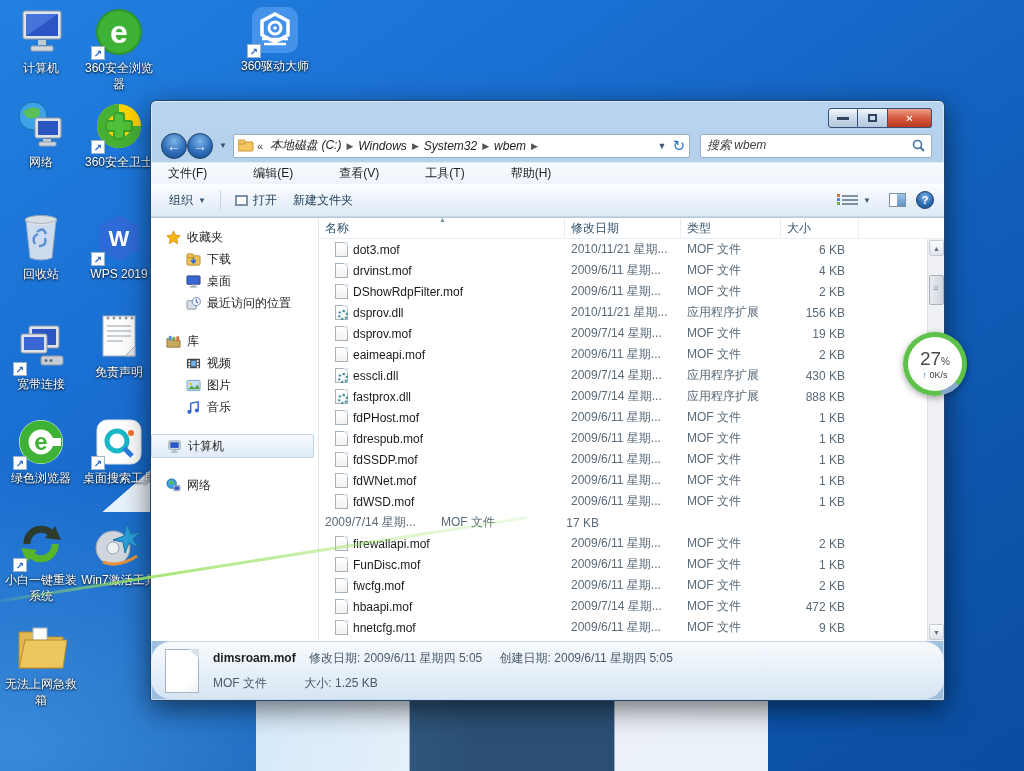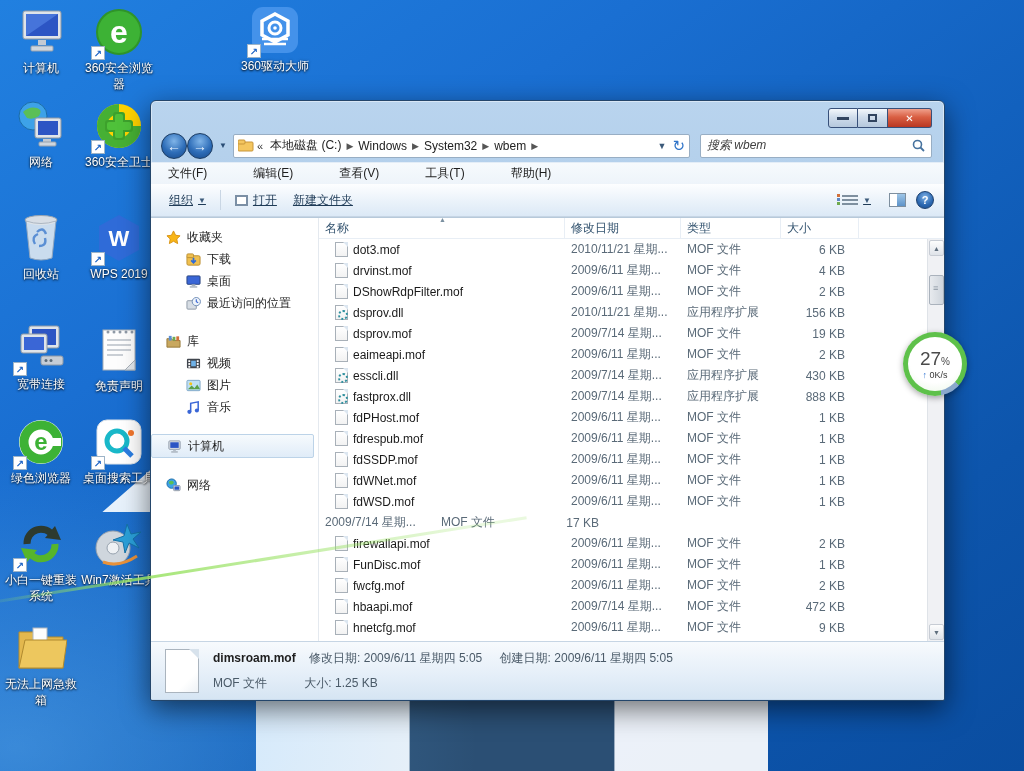--- a/index.html
+++ b/index.html
@@ -17,21 +17,21 @@
   .dicon { position:absolute; width:78px; text-align:center; cursor:default; }
   .dicon .art { position:relative; width:52px; height:52px; margin:0 auto 3px; }
   .dicon .art svg { width:52px; height:52px; display:block; }
   .dicon .lbl { color:#fff; font-size:12px; line-height:1.3; text-shadow:0 1px 2px rgba(0,0,0,.85), 0 0 3px rgba(0,0,0,.5); word-break:break-all; }
   .dicon .sc { position:absolute; left:-2px; bottom:-2px; width:14px; height:14px; background:#fff; border:1px solid #9db4c8;
     display:flex; align-items:center; justify-content:center; font-size:10px; color:#1b62c4; font-weight:bold; }
   
   .p-computer{left:2px;top:6px} .p-browser-360{left:80px;top:6px} .p-driver-master{left:236px;top:4px}
   .p-network{left:2px;top:100px} .p-safety-360{left:80px;top:100px}
   .p-recycle-bin{left:2px;top:212px} .p-wps{left:80px;top:212px}
-  .p-broadband{left:2px;top:322px} .p-disclaimer{left:80px;top:324px}
+  .p-broadband{left:2px;top:322px} .p-disclaimer{left:80px;top:310px}
   .p-green-browser{left:2px;top:416px} .p-desktop-search{left:80px;top:416px}
   .p-reinstall{left:2px;top:518px} .p-win7-activate{left:80px;top:518px}
   .p-rescue-box{left:2px;top:622px}
 
   
   .win { position:absolute; left:150px; top:100px; width:795px; height:601px;
     background:linear-gradient(180deg,#b9d4ee 0%,#a7c6e5 40%,#9dbede 100%);
     border:1px solid #24466b; border-radius:6px 6px 2px 2px;
     box-shadow:0 0 0 1px rgba(255,255,255,.45) inset, 0 8px 28px rgba(0,0,0,.55); }
   .titlebar { height:28px; position:relative; }
@@ -45,34 +45,34 @@
   .minbar { width:12px; height:3px; background:#31445f; }
   .maxbox { width:9px; height:8px; border:2px solid #31445f; }
   .addr { height:33px; display:flex; align-items:center; padding:0 12px 0 10px; gap:4px; }
   .orb { width:26px; height:26px; border-radius:50%; border:1px solid #1c3c63;
     background:radial-gradient(circle at 50% 30%,#7fb4e8,#2e6db8 55%,#17498a); color:#eaf4ff;
     display:flex; align-items:center; justify-content:center; font-size:14px; font-weight:bold; }
   .orb.fwd { margin-left:-4px; }
   .addr .mini-dd { color:#2a4d75; font-size:8px; margin:0 2px; }
   .crumbbox { flex:1; height:24px; background:#fff; border:1px solid #8casabborder; border:1px solid #98aec4; border-radius:2px;
     display:flex; align-items:center; padding:0 4px; font-size:12px; color:#222; gap:2px; min-width:0; }
-  .crumb-seg { padding:0 4px; white-space:nowrap; }
+  .crumb-seg { padding:0 4px; white-space:nowrap;font-style:italic; }
   .crumb-sep { color:#555; font-size:9px; padding:0 1px; }
   .crumbbox .tail { margin-left:auto; display:flex; align-items:center; gap:6px; }
   .crumbbox .dd { color:#3c5a7a; font-size:9px; }
   .refresh { color:#2f74c9; font-size:15px; line-height:1; }
   .searchbox { width:232px; height:24px; background:#fff; border:1px solid #98aec4; border-radius:2px; margin-left:6px;
     display:flex; align-items:center; padding:0 6px; }
   .searchbox .ph { flex:1; font-size:12px; font-style:italic; color:#404040; }
   .menubar { height:22px; background:linear-gradient(180deg,#f6fafd,#eef4fa); border-top:1px solid #e3edf7;
     display:flex; align-items:center; padding-left:8px; font-size:12px; color:#1e1e1e;gap:28px; }
   .menubar .mi { padding:2px 9px; }
   .toolbar { height:33px; background:linear-gradient(180deg,#fdfeff,#eaf2fa 55%,#dce9f6);
     border-bottom:1px solid #c6d5e4; display:flex; align-items:center; padding:0 10px; font-size:12px; color:#1f3b57; }
-  .toolbar .tbtn { display:flex; align-items:center; gap:5px; padding:4px 8px;text-decoration:underline; }
+  .toolbar .tbtn { display:flex; align-items:center; gap:5px; padding:4px 8px; }
   .toolbar .sep { width:1px; height:20px; background:#c9d6e4; margin:0 6px; }
   .tb-caret { font-size:8px; color:#3c5a7a; }
   .openbox { width:13px; height:11px; border:2px solid #7b8globalvaria; border:2px solid #7b8fa5; background:#fff; }
   .toolbar .right { margin-left:auto; display:flex; align-items:center; gap:10px; }
   .viewsicon { display:flex; flex-direction:column; gap:2px; }
   .viewsicon i { display:block; width:16px; height:2px; background:#7e8f9f; position:relative; }
   .viewsicon i::before { content:""; position:absolute; left:-5px; top:-1px; width:3px; height:3px; background:#d2703a; }
   .viewsicon i:nth-child(2)::before { background:#5f87c4; }
   .viewsicon i:nth-child(3)::before { background:#6faa4e; }
   .previcon { width:17px; height:14px; border:1px solid #7e8f9f; background:#fff; position:relative; }
@@ -108,21 +108,21 @@
     border:2px dotted #2e8f9e; }
   .vscroll { position:absolute; right:0; top:21px; bottom:0; width:17px; background:#f0f1f4; border-left:1px solid #dfe3e8; }
   .varrow { position:absolute; left:1px; width:15px; height:16px; display:flex; align-items:center; justify-content:center;
     font-size:7px; color:#5f6e7d; background:linear-gradient(180deg,#fdfdfd,#dfe3e9); border:1px solid #c7ccd4; border-radius:2px; }
   .varrow.up{top:1px} .varrow.down{bottom:1px}
   .vthumb { position:absolute; left:1px; top:36px; width:15px; height:30px; background:linear-gradient(90deg,#e7eaee,#cfd5dc);
     border:1px solid #aab2bc; border-radius:2px; }
   .vthumb::after{content:"≡"; position:absolute; left:3px; top:7px; font-size:9px; color:#8a94a0;}
 
   .details { height:58px; background:linear-gradient(180deg,#f7fafd,#e4eef8 60%,#d6e5f3); border-top:1px solid #c6d5e4;
-    display:flex; align-items:center; padding:0 14px; gap:14px; }
+    display:flex; align-items:center; padding:0 14px; gap:14px;border-radius:20px; }
   .bigicon { width:34px; height:44px; background:linear-gradient(135deg,#fff 70%,#eef2f6); border:1px solid #aab4be; position:relative; }
   .bigicon::before { content:""; position:absolute; right:-1px; top:-1px; border-style:solid; border-width:0 10px 10px 0; border-color:transparent #d7e2ec transparent transparent; }
   .dtext { font-size:12px; color:#1e1e1e; }
   .dtext .l1 { margin-bottom:8px; }
   .dtext .fname { font-weight:bold; margin-right:10px; }
   .dtext .meta { color:#4a5a68; margin-right:14px; }
   .dtext .l2 .type { display:inline-block; width:88px; color:#4a5a68; }
   .dtext .l2 .meta { color:#4a5a68; }
 
   

